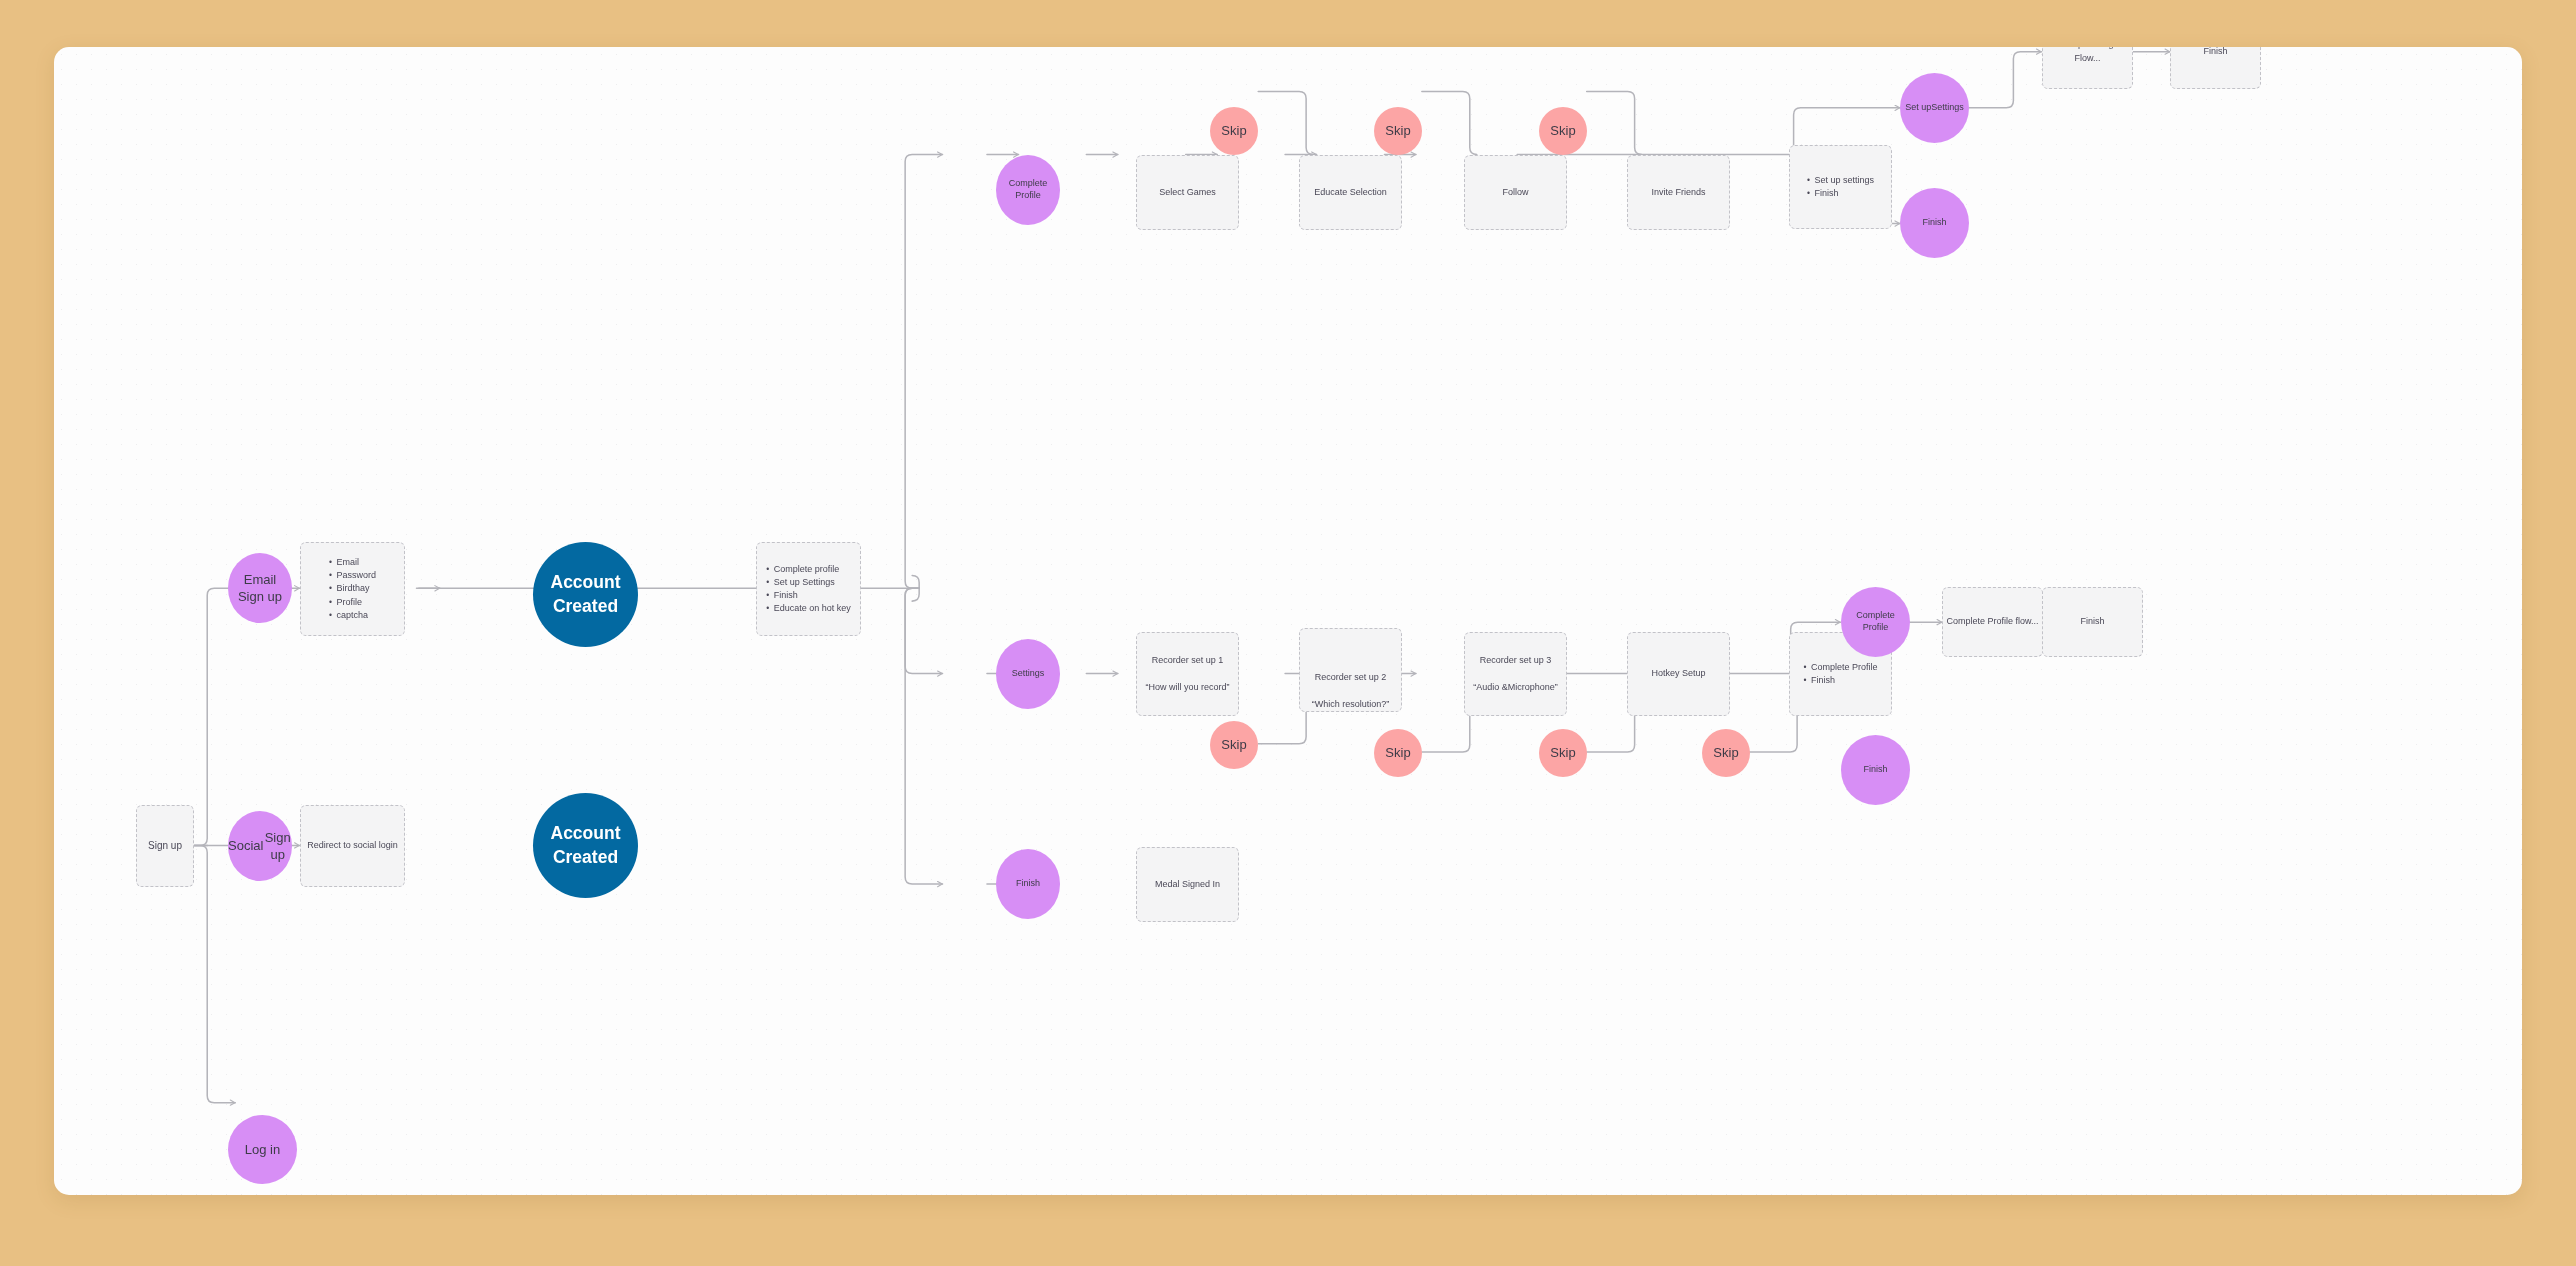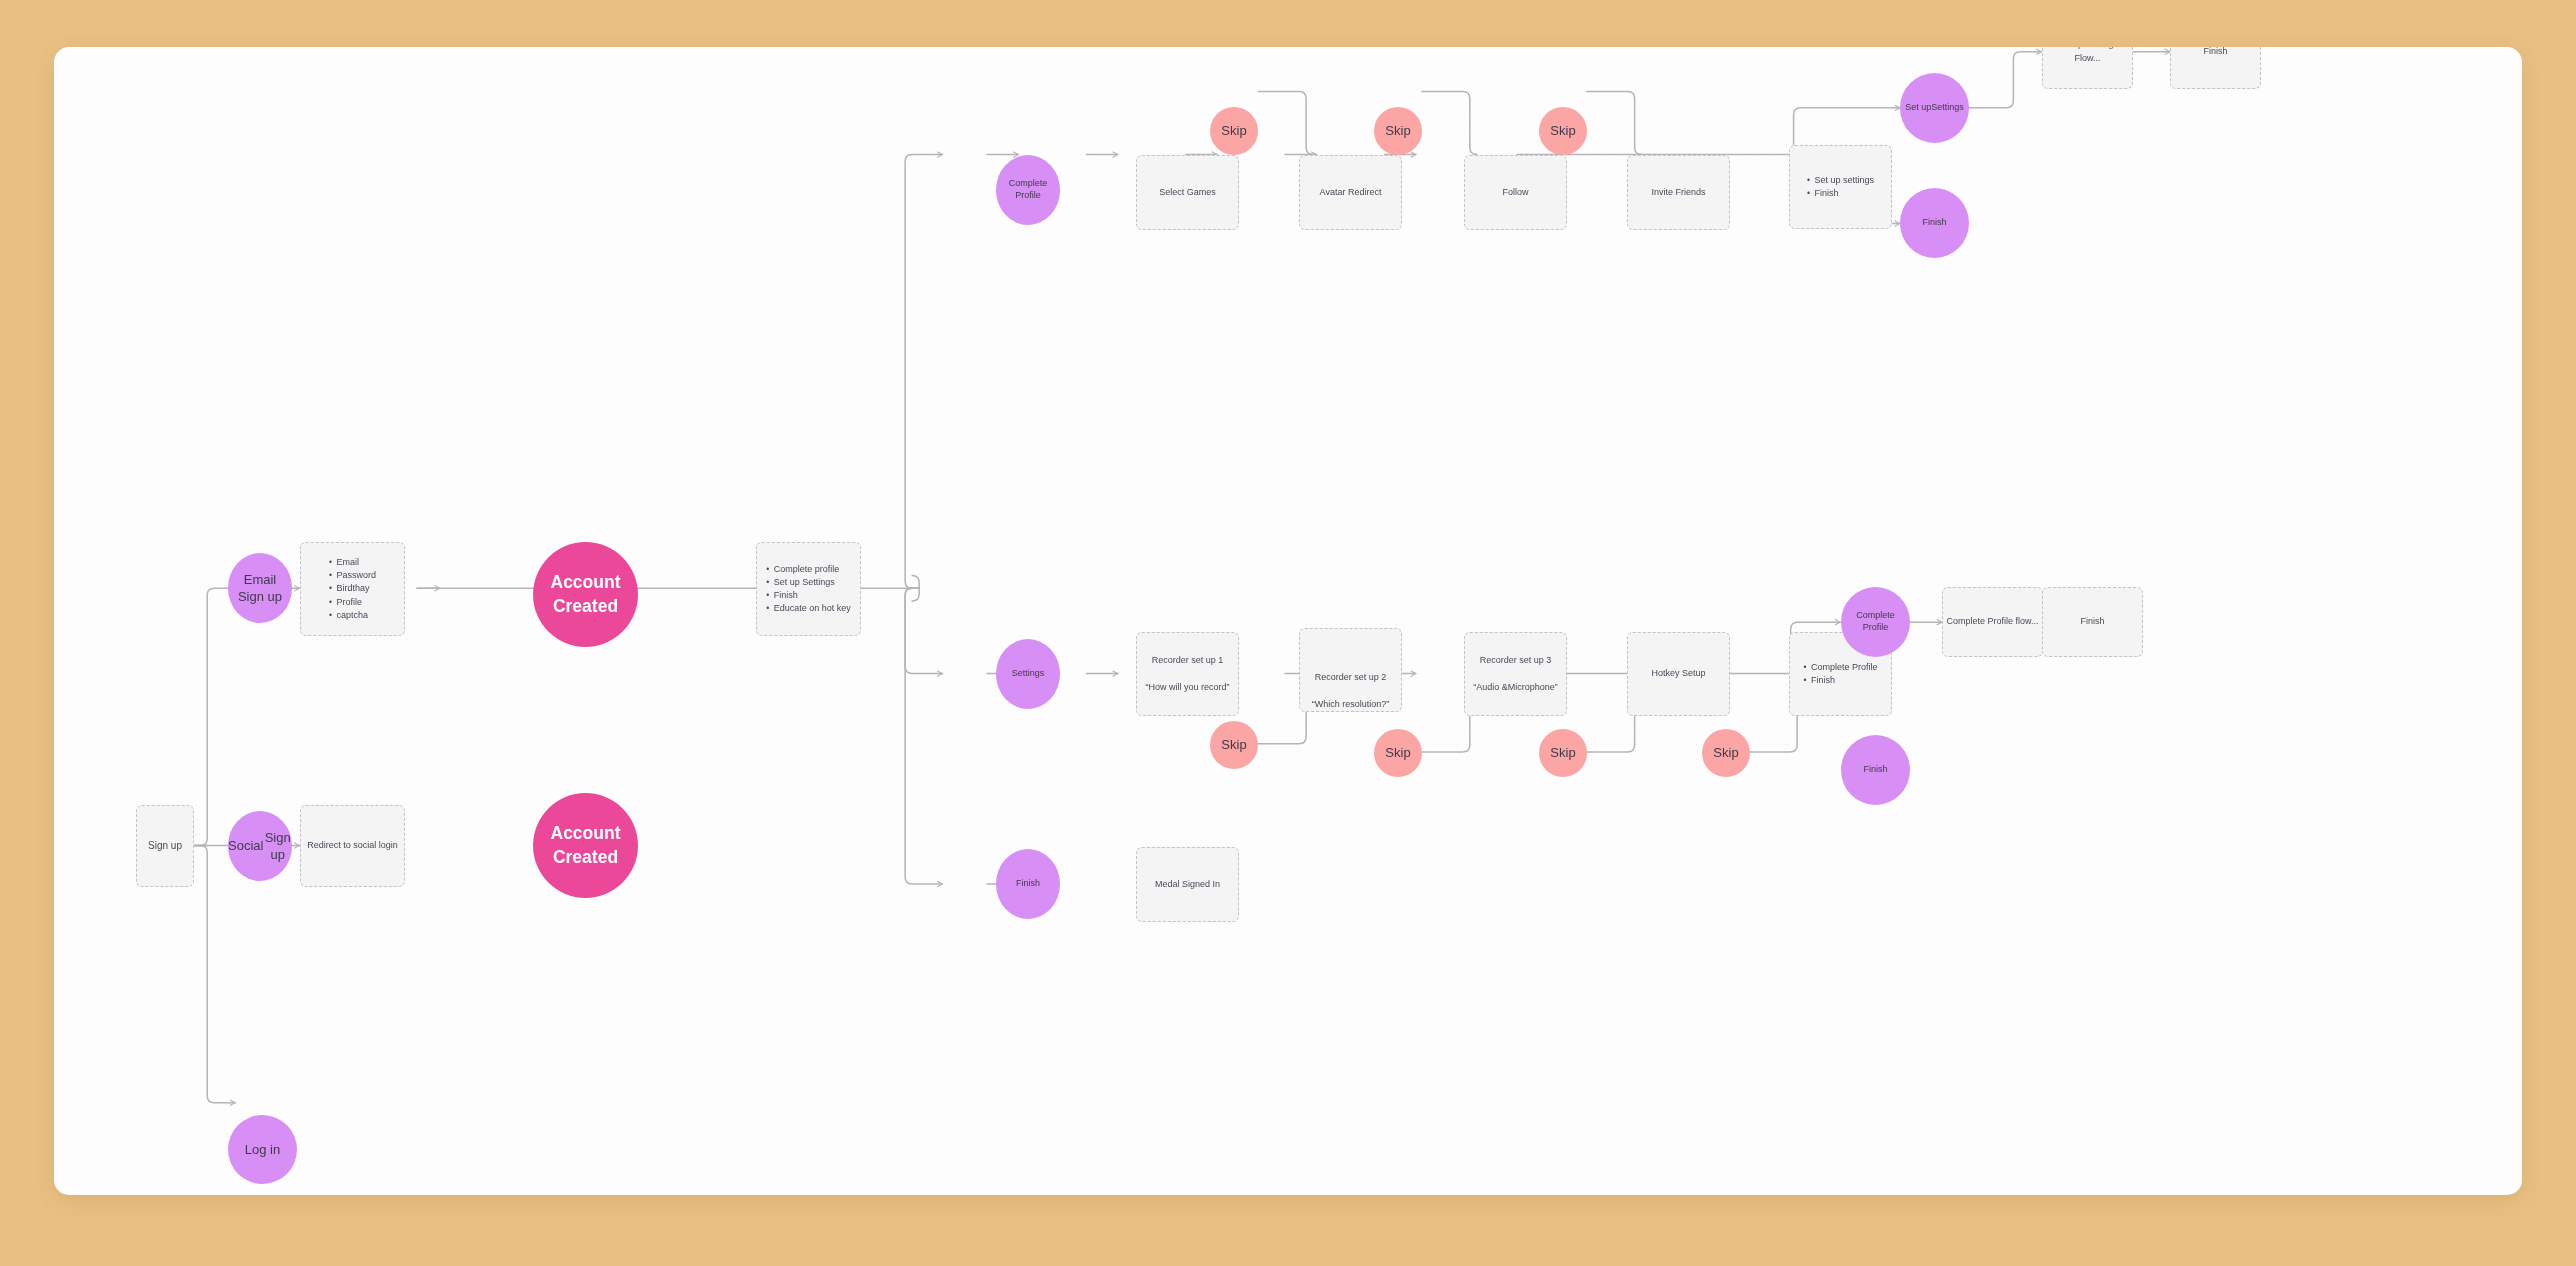--- a/index.html
+++ b/index.html
@@ -48,21 +48,21 @@
     align-items: center;
     justify-content: center;
     text-align: center;
   }
   .ellipse {
     border-radius: 50%;
     color: #3d3b47;
     line-height: 1.32;
   }
   .ellipse.purple { background: #d78ef5; }
-  .ellipse.green  { background: #ec4899; }
+  .ellipse.green  { background: #0369a1; }
   .ellipse.gray   { background: #fca5a5; justify-content: center; }
   .boxnode {
     background: #f4f4f5;
     border: 1.5px dashed #c2c2c8;
     border-radius: 5.8px;
     color: #4a4857;
     flex-direction: column;
     line-height: 1.45;
   }
   .boxnode .line2 { margin-top: 14px; }
@@ -208,21 +208,21 @@
 
     <div class="node ellipse purple t-xs" style="left:942px; top:108px; width:64px; height:70px; flex-direction:column;">
       <span>Complete</span>
       <span>Profile</span>
     </div>
 
     <div class="node boxnode t-xs" style="left:1082px; top:108px; width:103px; height:75px;">
       <span>Select Games</span>
     </div>
     <div class="node boxnode t-xs" style="left:1245px; top:108px; width:103px; height:75px;">
-      <span>Avatar Redirect</span>
+      <span>Educate Selection</span>
     </div>
     <div class="node boxnode t-xs" style="left:1410px; top:108px; width:103px; height:75px;">
       <span>Follow</span>
     </div>
     <div class="node boxnode t-xs" style="left:1573px; top:108px; width:103px; height:75px;">
       <span>Invite Friends</span>
     </div>
 
     <div class="node boxnode" style="left:1735px; top:98px; width:103px; height:84px;">
       <ul class="bullets t-xs">

